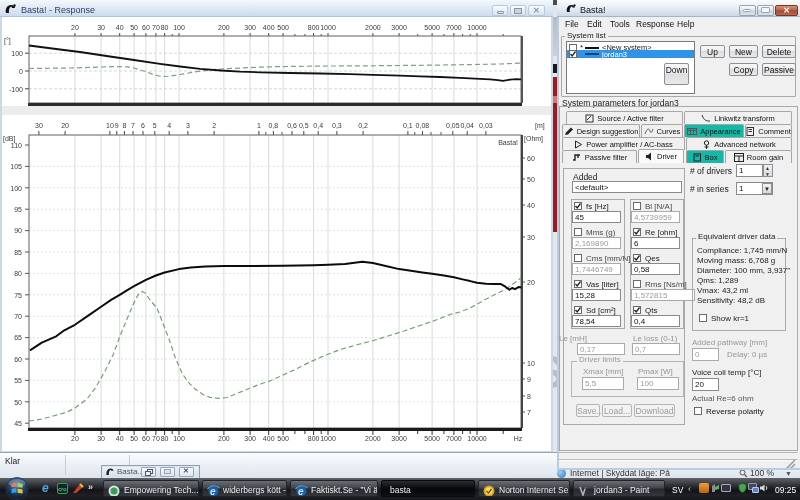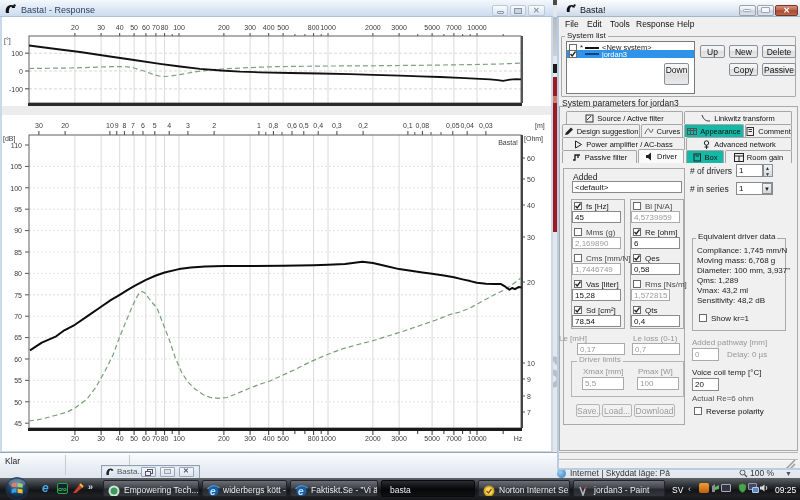--- a/index.html
+++ b/index.html
@@ -484,21 +484,21 @@
 <div class="t8" style="left:645px;top:229px;color:#222">Re [ohm]</div>
 <div class="field" style="left:631px;top:237px;width:49px;height:12px">6</div>
 <div class="cb" style="left:633px;top:254px"></div>
 <svg class="abs" style="left:633px;top:254px" width="8" height="8">
       <path d="M1.5,4 L3.2,6 L6.5,1.5" stroke="#222" stroke-width="1.3" fill="none"></path>
     </svg>
 <div class="t8" style="left:645px;top:255px;color:#222">Qes</div>
 <div class="field" style="left:631px;top:263px;width:49px;height:12px">0,58</div>
 <div class="cb" style="left:633px;top:280px"></div>
 <div class="t8" style="left:645px;top:281px;color:#4a4a4a">Rms [Ns/m]</div>
-<div class="field dis" style="left:631px;top:289px;width:39px;height:12px">1,572815</div>
+<div class="field dis" style="left:631px;top:289px;width:64px;height:12px">1,572815</div>
 <div class="cb" style="left:633px;top:306px"></div>
 <svg class="abs" style="left:633px;top:306px" width="8" height="8">
       <path d="M1.5,4 L3.2,6 L6.5,1.5" stroke="#222" stroke-width="1.3" fill="none"></path>
     </svg>
 <div class="t8" style="left:645px;top:307px;color:#222">Qts</div>
 <div class="field" style="left:631px;top:315px;width:49px;height:12px">0,4</div>
 <div class="t9" style="left:690px;top:167px"># of drivers</div>
 <div class="field" style="left:736px;top:164px;width:27px;height:13px">1</div>
 <div class="abs" style="left:763px;top:164px;width:10px;height:13px;border:1px solid #8a9097;background:linear-gradient(#f2f2f2,#d8d8d8)"></div>
 <div class="abs" style="left:765px;top:166px;font-size:5px;color:#333;line-height:1">▲</div>

